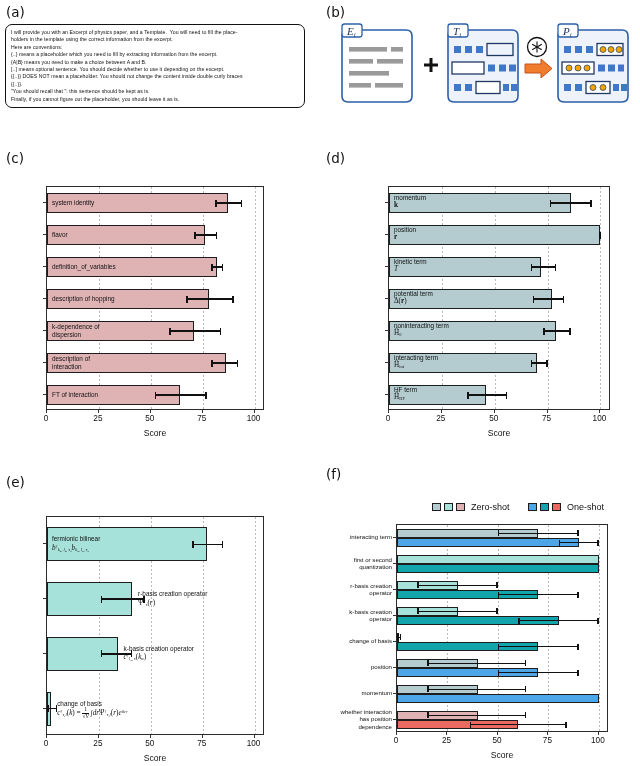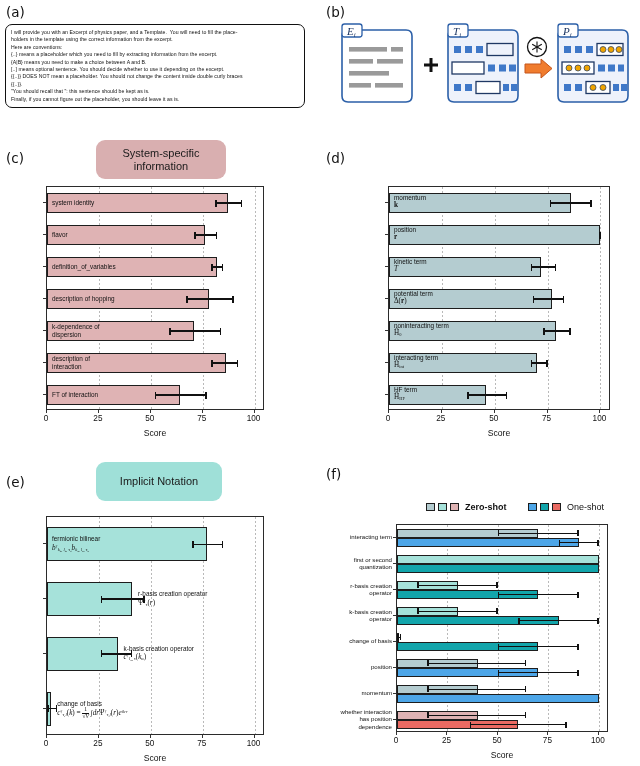--- a/index.html
+++ b/index.html
@@ -177,24 +177,20 @@
     </g>
 
     <text x="27" y="35" font-family="Liberation Serif, serif" font-style="italic" font-size="11" fill="#1f3864">E<tspan font-size="7" dy="2">i</tspan></text>
     <text x="133" y="35" font-family="Liberation Serif, serif" font-style="italic" font-size="11" fill="#1f3864">T<tspan font-size="7" dy="2">i</tspan></text>
     <text x="243" y="35" font-family="Liberation Serif, serif" font-style="italic" font-size="11" fill="#1f3864">P<tspan font-size="7" dy="2">i</tspan></text>
   </svg>
 </div>
 
 <div class="panel" id="panel-c">
   <div class="panel-letter" style="left:6px;top:22px;">(c)</div>
-  <div class="pill" id="pill-c" style="left:96px;top:12px;width:130px;height:39px;background:#d9afb0;flex-direction:column;">
-    <span>System-specific</span>
-    <span>information</span>
-  </div>
   <div class="plot" id="plot-c" style="left:46px;top:58px;width:218px;height:224px;">
       <div class="gridline" style="left:51.904761904761905px;"></div>
       <div class="gridline" style="left:103.80952380952381px;"></div>
       <div class="gridline" style="left:155.71428571428572px;"></div>
       <div class="gridline" style="left:207.61904761904762px;"></div>
       <div class="bar" style="left:0px;top:6.08px;width:180.62857142857143px;height:19.84px;background:#dfb3b4;"></div>
       <div class="err" style="left:168.17142857142858px;top:15.25px;width:26.990476190476187px;"></div>
       <div class="errcap" style="left:168.17142857142858px;top:12.5px;height:7px;"></div>
       <div class="errcap" style="left:193.66190476190476px;top:12.5px;height:7px;"></div>
       <div class="barlabel" style="left:5px;top:12.2px;">system identity</div>
@@ -326,23 +322,20 @@
     <div class="ytick" style="left:65px;top:106px;"></div>
     <div class="ytick" style="left:65px;top:138px;"></div>
     <div class="ytick" style="left:65px;top:170px;"></div>
     <div class="ytick" style="left:65px;top:202px;"></div>
     <div class="ytick" style="left:65px;top:234px;"></div>
     <div class="ytick" style="left:65px;top:266px;"></div>
   </div>
 
 <div class="panel" id="panel-e">
   <div class="panel-letter" style="left:6px;top:24px;">(e)</div>
-  <div class="pill" id="pill-e" style="left:96px;top:12px;width:126px;height:39px;background:#9fe0d8;">
-    <span>Implicit Notation</span>
-  </div>
   <div class="plot" id="plot-e" style="left:46px;top:66px;width:218px;height:219px;">
       <div class="gridline" style="left:51.904761904761905px;"></div>
       <div class="gridline" style="left:103.80952380952381px;"></div>
       <div class="gridline" style="left:155.71428571428572px;"></div>
       <div class="gridline" style="left:207.61904761904762px;"></div>
       <div class="bar" style="left:0px;top:10.4025px;width:159.86666666666665px;height:33.945px;background:#a6e2da;"></div>
       <div class="err" style="left:145.33333333333331px;top:26.625px;width:31.142857142857167px;"></div>
       <div class="errcap" style="left:145.33333333333331px;top:23.875px;height:7px;"></div>
       <div class="errcap" style="left:174.97619047619048px;top:23.875px;height:7px;"></div>
       <div class="barlabel" style="left:5px;top:18.375px;">
@@ -387,21 +380,21 @@
     <div class="ticklabel" style="left:239.61904761904762px;top:289px;width:28px;">100</div>
     <div class="ytick" style="left:43px;top:93.375px;"></div>
     <div class="ytick" style="left:43px;top:148.125px;"></div>
     <div class="ytick" style="left:43px;top:202.875px;"></div>
     <div class="ytick" style="left:43px;top:257.625px;"></div>
   </div>
 
 <div class="panel" id="panel-f">
   <div class="panel-letter" style="left:6px;top:16px;">(f)</div>
   <div id="legend-f">
-      <div class="legend-item" style="left:106px;top:52px;font-weight:bold;">
+      <div class="legend-item" style="left:112px;top:52px;">
         <div class="legend-sw" style="background:#b4ccd0;"></div>
         <div class="legend-sw" style="background:#a6e2da;"></div>
         <div class="legend-sw" style="background:#dfb3b4;"></div>
         <span class="legend-txt">Zero-shot</span>
       </div>
       <div class="legend-item" style="left:208px;top:52px;">
         <div class="legend-sw" style="background:#4da6e8;"></div>
         <div class="legend-sw" style="background:#12a5ab;"></div>
         <div class="legend-sw" style="background:#ea6a62;"></div>
         <span class="legend-txt">One-shot</span>

